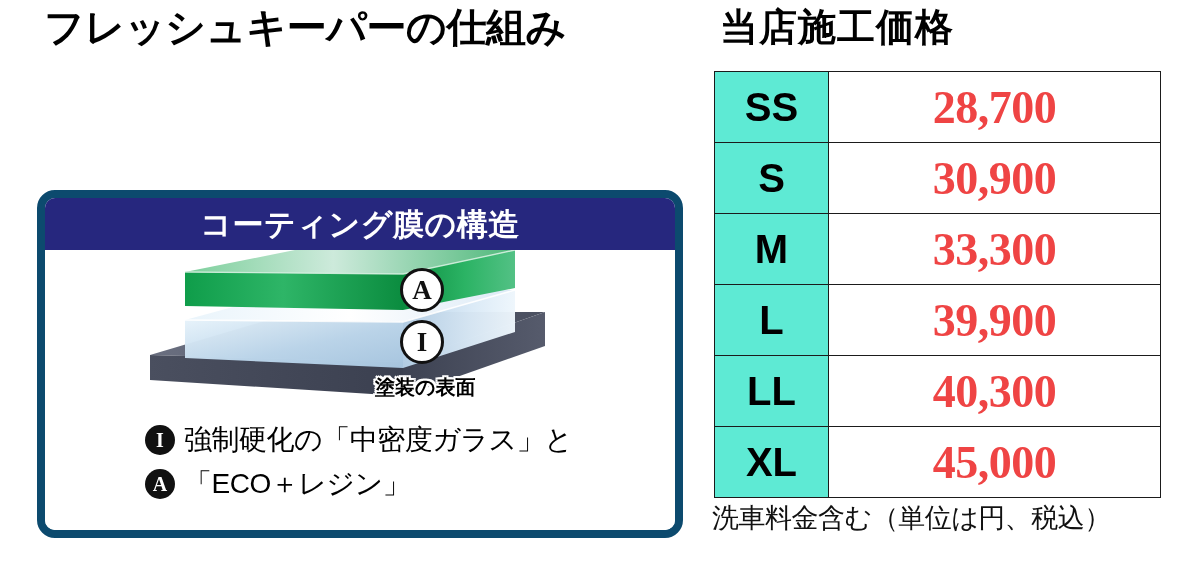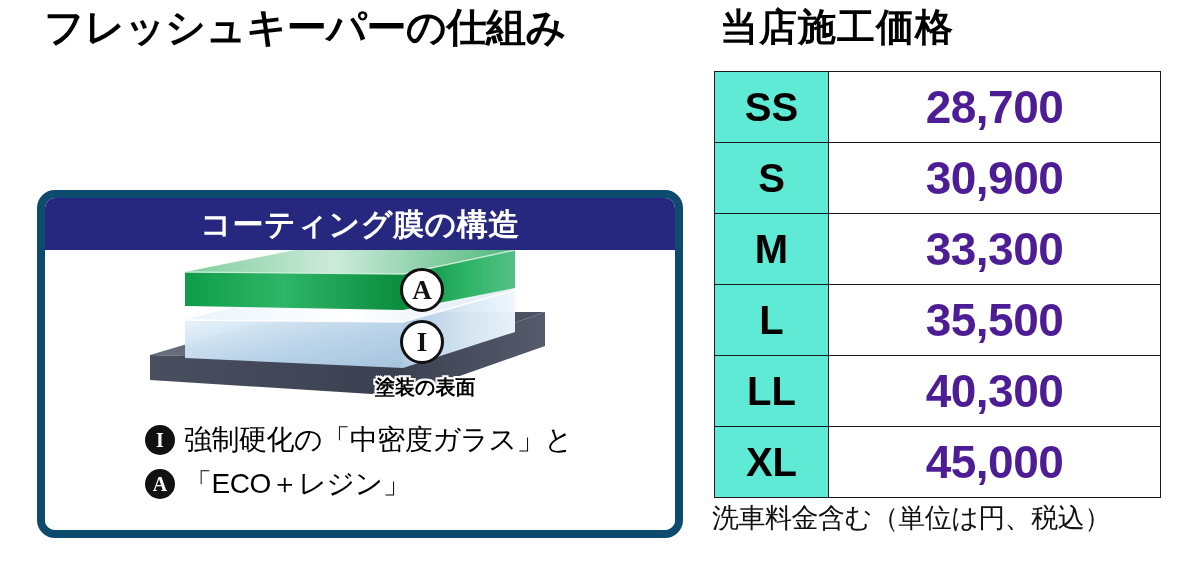--- a/index.html
+++ b/index.html
@@ -119,22 +119,23 @@
   }
   .cell-size{
     width:113px;
     background:#5eead4;
     font-size:40px;font-weight:bold;color:#000;
     letter-spacing:0px;
   }
   .cell-price{
     width:331px;
     background:#fff;
-    font-size:46px;font-weight:bold;color:#4c1d95;
+    font-size:46px;font-weight:bold;color:#ef4444;
     letter-spacing:-0.5px;
+    font-family:Liberation Serif, serif;
   }
 
   .price-note{
     position:absolute;left:12px;top:500px;
     font-size:27px;color:#111;white-space:nowrap;letter-spacing:-0.5px;
   }
 </style>
 </head>
 <body>
 
@@ -256,21 +257,21 @@
         <tr>
           <td class="cell-size">S</td>
           <td class="cell-price">30,900</td>
         </tr>
         <tr>
           <td class="cell-size">M</td>
           <td class="cell-price">33,300</td>
         </tr>
         <tr>
           <td class="cell-size">L</td>
-          <td class="cell-price">35,500</td>
+          <td class="cell-price">39,900</td>
         </tr>
         <tr>
           <td class="cell-size">LL</td>
           <td class="cell-price">40,300</td>
         </tr>
         <tr>
           <td class="cell-size">XL</td>
           <td class="cell-price">45,000</td>
         </tr>
       </tbody>

